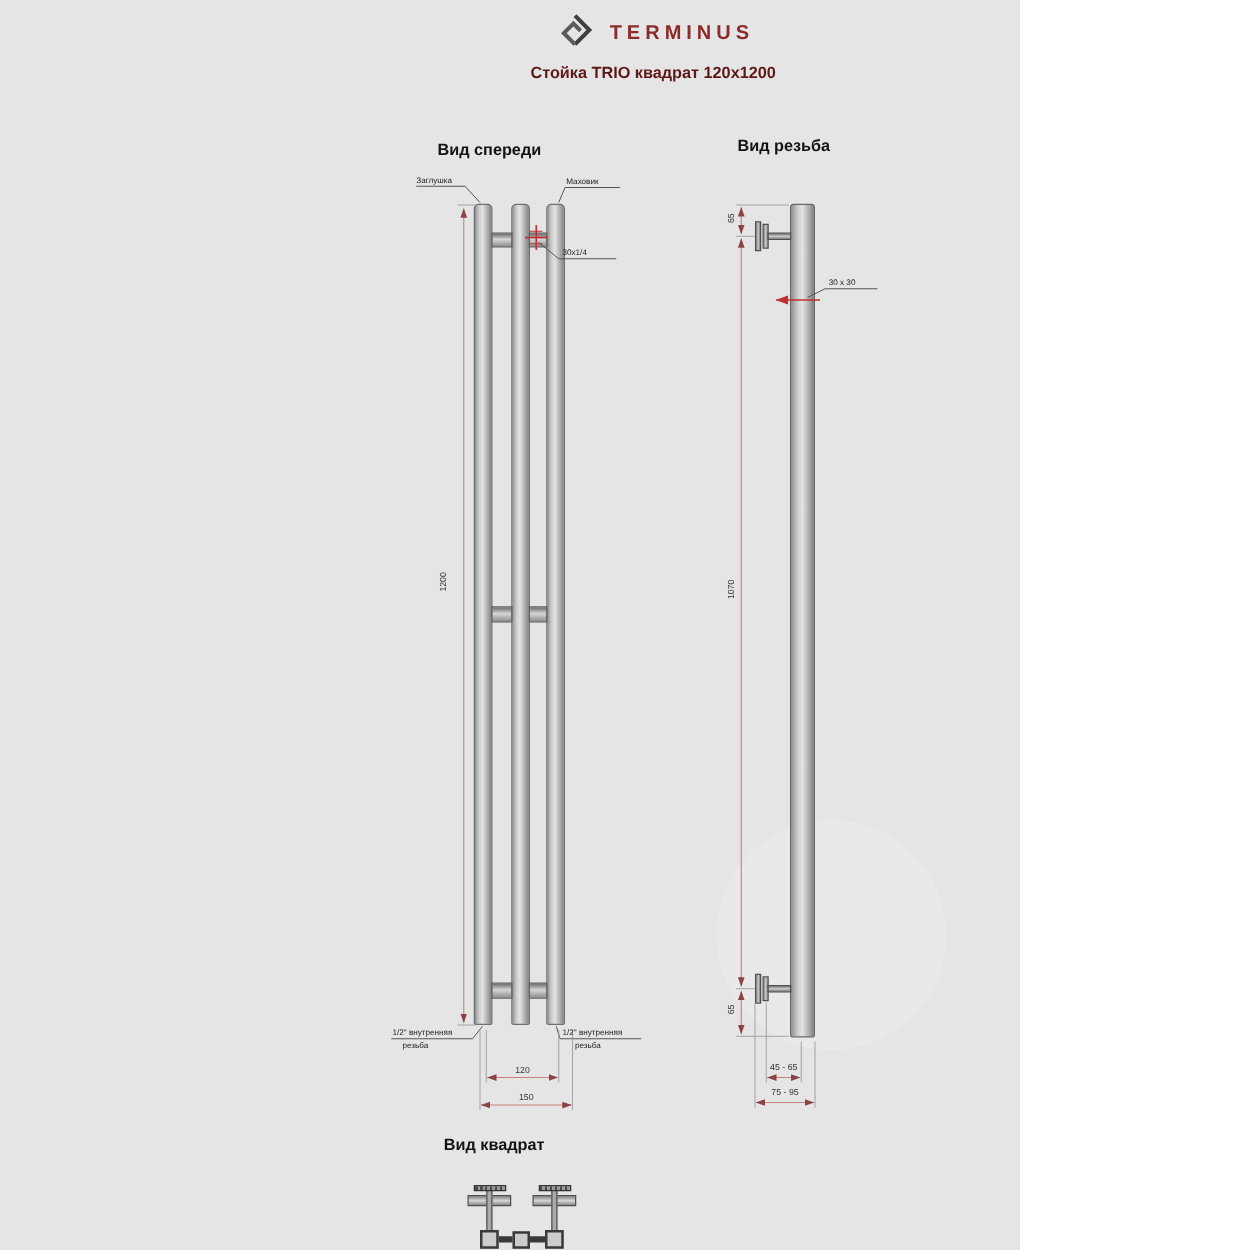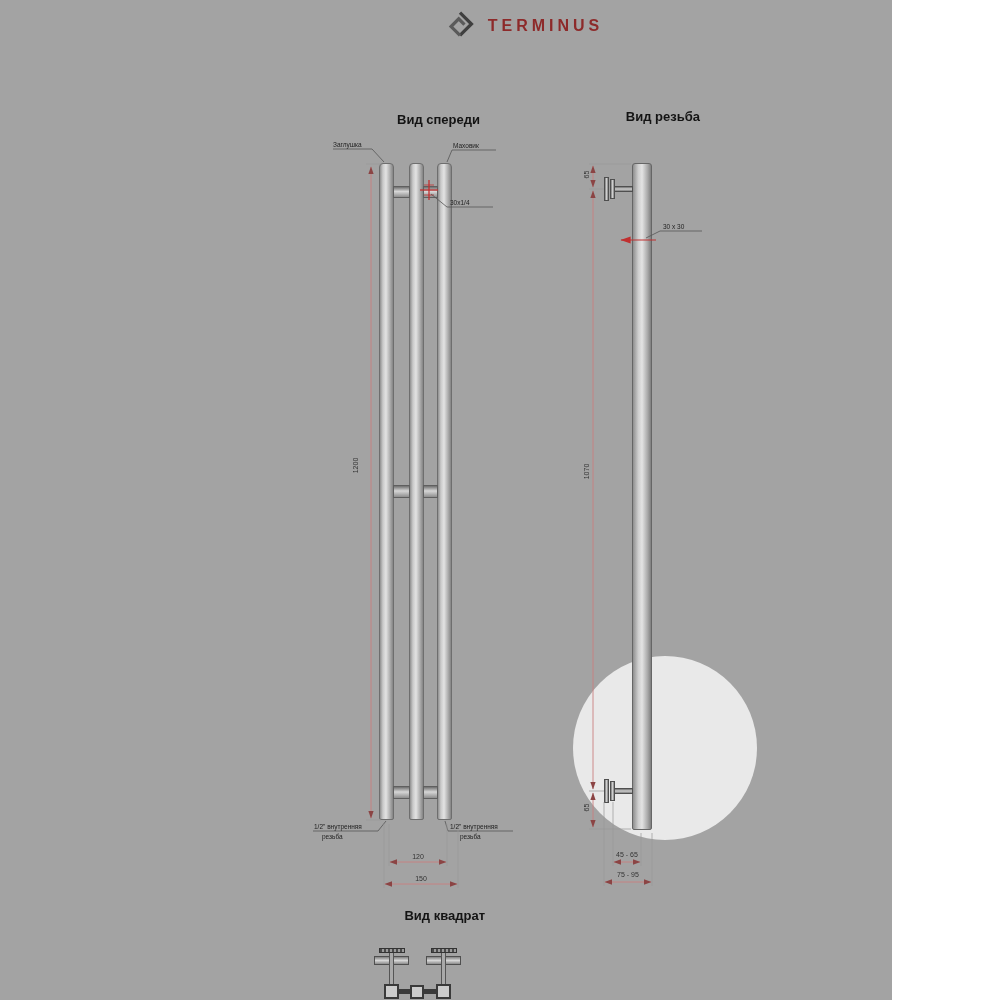--- a/index.html
+++ b/index.html
@@ -1,25 +1,25 @@
 <!DOCTYPE html>
 <html><head>
 <meta charset="utf-8">
 <style>
   html,body{margin:0;padding:0;}
   body{font-family:"Liberation Sans", sans-serif; background:#ffffff;}
-  #page{position:relative;width:892px;height:1000px;background:#a3a3a3;overflow:hidden;}
+  #page{position:relative;width:816px;height:1000px;background:#e5e5e5;overflow:hidden;}
   
   .hdr{position:absolute;left:0;top:6px;width:1000px;text-align:center;}
   .hdr-row{display:flex;justify-content:center;align-items:center;gap:10px;padding-left:45px;}
   .brand{font-size:16px;font-weight:bold;letter-spacing:4px;color:#8d2a2a;}
   .subtitle{position:absolute;left:0;top:50px;width:1000px;text-align:center;padding-left:45px;
             font-size:13px;font-weight:bold;color:#5f1818;box-sizing:border-box;}
   
-  .vtitle{position:absolute;font-size:13px;font-weight:bold;color:#141414;text-align:right;}
+  .vtitle{position:absolute;font-size:13px;font-weight:bold;color:#141414;text-align:left;}
   
   .pipe{position:absolute;width:15px;background:linear-gradient(to right,#8f8f8f 0%,#c9c9c9 22%,#e3e3e3 46%,#b3b3b3 74%,#848484 100%);
         border:1px solid #6e6e6e;border-radius:4px 4px 2px 2px;box-sizing:border-box;z-index:2;}
   .sidepipe{position:absolute;width:20px;background:linear-gradient(to right,#8f8f8f 0%,#cfcfcf 30%,#e3e3e3 50%,#ababab 80%,#7f7f7f 100%);
         border:1px solid #666;border-radius:3px 3px 2px 2px;box-sizing:border-box;z-index:2;}
   .xbar{position:absolute;background:linear-gradient(to bottom,#6f6f6f,#d6d6d6 45%,#8e8e8e);
         border:1px solid #5f5f5f;box-sizing:border-box;z-index:3;}
   .plate{position:absolute;background:linear-gradient(to right,#777,#cfcfcf 50%,#808080);
         border:1px solid #4f4f4f;box-sizing:border-box;z-index:3;}
   .arm{position:absolute;background:linear-gradient(to bottom,#6f6f6f,#cfcfcf 50%,#7e7e7e);
@@ -53,20 +53,21 @@
         <svg width="36" height="36" viewBox="0 0 40 40">
           <g transform="rotate(45 20 20)" fill="none" stroke-width="3.6">
             <path d="M11 11 H29 V29" stroke="#3f3f3f"></path>
             <path d="M29 29 H15 V17 H24" stroke="#5a5a5a"></path>
           </g>
         </svg>
       </span>
       <span class="brand">TERMINUS</span>
     </div>
   </div>
+  <div class="subtitle">Стойка TRIO квадрат 120x1200</div>
 
   <div class="vtitle" style="left:350px;top:112px;width:130px;">Вид спереди</div>
   <div class="vtitle" style="left:590px;top:109px;width:110px;">Вид резьба</div>
   <div class="vtitle" style="left:355px;top:908px;width:130px;">Вид квадрат</div>
 
   <div class="wm"></div>
 
   <div>
     <div class="pipe" style="left:379px;top:163px;height:657px;"></div>
     <div class="pipe" style="left:409px;top:163px;height:657px;"></div>

